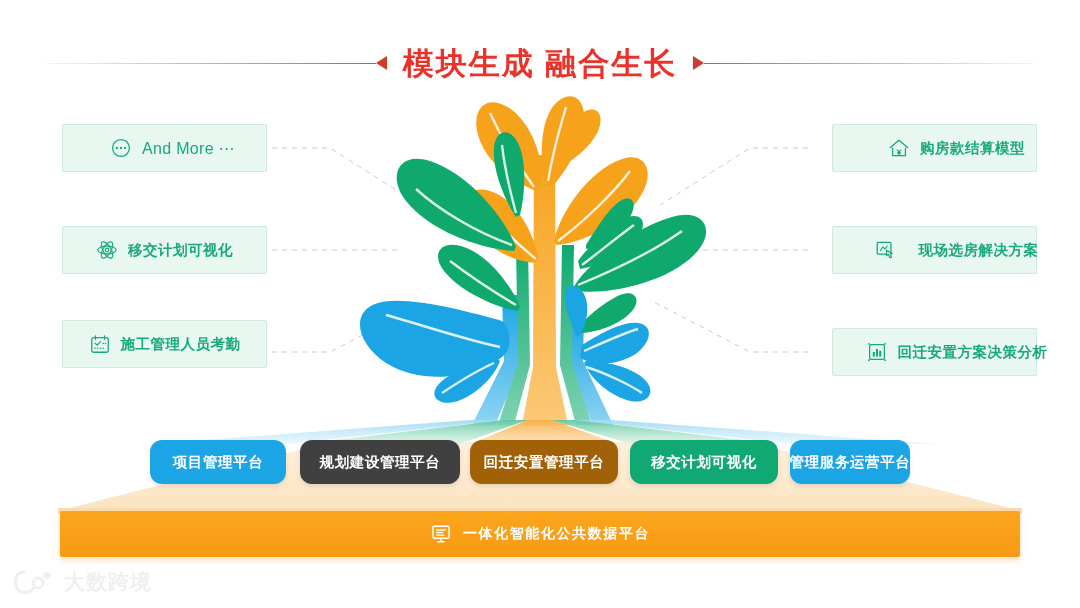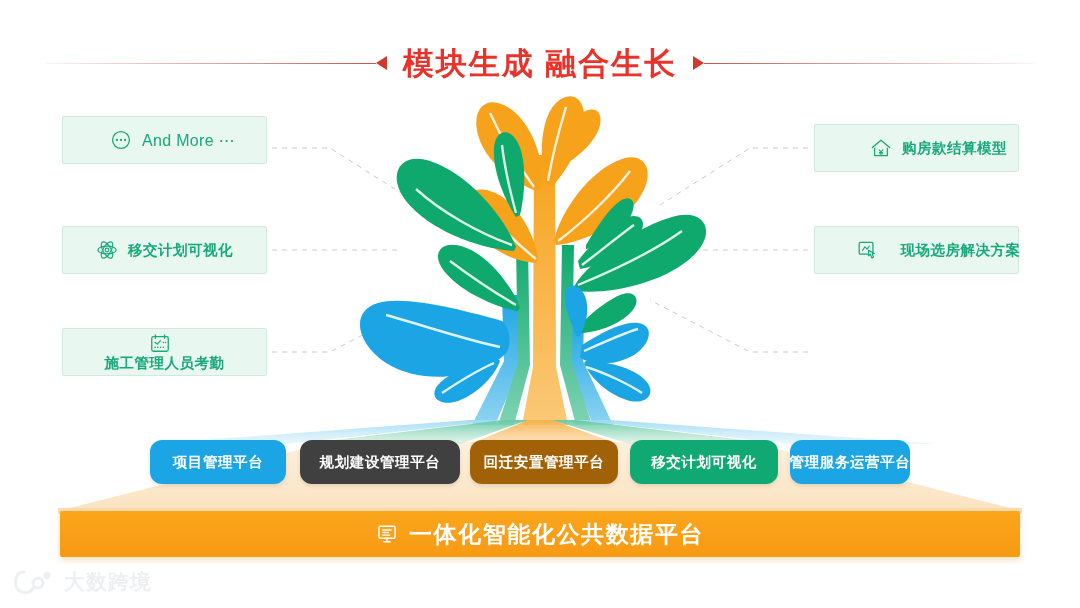--- a/index.html
+++ b/index.html
@@ -61,21 +61,21 @@
     height: 48px;
     width: 205px;
     background: #e8f7f0;
     border: 1px solid #cfe9de;
     border-radius: 2px;
     display: flex;
     align-items: center;
     box-sizing: border-box;
   }
   .chip.left-chip  { left: 62px;  justify-content: center; }
-  .chip.right-chip { left: 814px; justify-content: center; padding-left: 44px; }
+  .chip.right-chip { left: 832px; justify-content: center; padding-left: 44px; }
   .chip .ico {
     flex: 0 0 auto;
     width: 22px; height: 22px;
     margin-right: 10px;
     display: block;
   }
   .chip .lbl {
     font-size: 14.5px;
     font-weight: bold;
     color: #18a97b;
@@ -145,21 +145,21 @@
     justify-content: center;
     box-shadow: 0 3px 6px rgba(230,140,20,0.28);
   }
   .bottom-bar .ico {
     width: 22px; height: 22px;
     margin-right: 11px;
     display: block;
   }
   .bottom-bar .lbl {
     color: #ffffff;
-    font-size: 23px;
+    font-size: 14px;
     font-weight: bold;
     letter-spacing: 1.6px;
     white-space: nowrap;
   }
 
   
   .watermark {
     position: absolute;
     left: 14px; top: 568px;
     display: flex;
@@ -336,21 +336,21 @@
         <stop offset="100%" stop-color="#d9f0fb" stop-opacity="0.55"></stop>
       </linearGradient>
     </defs>
     <polygon points="470,420 505,420 286,444 150,444" fill="url(#beamBlueL)"></polygon>
     <polygon points="505,420 528,420 460,444 300,444" fill="url(#beamGreenL)"></polygon>
     <polygon points="528,420 552,420 618,444 470,444" fill="url(#beamOrange)"></polygon>
     <polygon points="552,420 575,420 778,444 630,444" fill="url(#beamGreenR)"></polygon>
     <polygon points="575,420 610,420 938,444 790,444" fill="url(#beamBlueR)"></polygon>
   </svg>
 
-  <div class="chip left-chip" style="top:116px;padding-left:16px;">
+  <div class="chip left-chip" style="top:124px;padding-left:16px;">
     <svg class="ico" viewBox="0 0 24 24">
       <circle cx="12" cy="12" r="9.2" fill="none" stroke="#18a97b" stroke-width="1.4"></circle>
       <circle cx="7.6" cy="12" r="1.25" fill="#18a97b"></circle>
       <circle cx="12" cy="12" r="1.25" fill="#18a97b"></circle>
       <circle cx="16.4" cy="12" r="1.25" fill="#18a97b"></circle>
     </svg>
     <span class="lbl latin">And More ⋯</span>
   </div>
 
   <div class="chip left-chip" style="top:226px;">
@@ -358,21 +358,21 @@
       <g fill="none" stroke="#18a97b" stroke-width="1.3">
         <ellipse cx="12" cy="12" rx="10" ry="4.3"></ellipse>
         <ellipse cx="12" cy="12" rx="10" ry="4.3" transform="rotate(60 12 12)"></ellipse>
         <ellipse cx="12" cy="12" rx="10" ry="4.3" transform="rotate(120 12 12)"></ellipse>
       </g>
       <circle cx="12" cy="12" r="2" fill="none" stroke="#18a97b" stroke-width="1.3"></circle>
     </svg>
     <span class="lbl">移交计划可视化</span>
   </div>
 
-  <div class="chip left-chip" style="top:328px;flex-direction:column;">
+  <div class="chip left-chip" style="top:320px;">
     <svg class="ico" viewBox="0 0 24 24">
       <rect x="3" y="5" width="18" height="16" rx="2" fill="none" stroke="#18a97b" stroke-width="1.4"></rect>
       <path d="M7 3.2 L7 6.8 M17 3.2 L17 6.8" stroke="#18a97b" stroke-width="1.4" stroke-linecap="round"></path>
       <path d="M6.5 11.2 L9 13.2 L12.5 9.4" fill="none" stroke="#18a97b" stroke-width="1.3" stroke-linecap="round" stroke-linejoin="round"></path>
       <circle cx="15.6" cy="11.4" r="0.9" fill="#18a97b"></circle>
       <circle cx="18" cy="11.4" r="0.9" fill="#18a97b"></circle>
       <circle cx="6.6" cy="16.6" r="0.9" fill="#18a97b"></circle>
       <circle cx="9.6" cy="16.6" r="0.9" fill="#18a97b"></circle>
       <circle cx="12.6" cy="16.6" r="0.9" fill="#18a97b"></circle>
       <circle cx="15.6" cy="16.6" r="0.9" fill="#18a97b"></circle>
@@ -391,20 +391,33 @@
 
   <div class="chip right-chip" style="top:226px;gap:12px;">
     <svg class="ico" viewBox="0 0 24 24">
       <rect x="2.4" y="3.6" width="15" height="13" rx="1.4" fill="none" stroke="#18a97b" stroke-width="1.4"></rect>
       <path d="M6 12.6 L8.6 8.6 L11 11 L13.4 7.6" fill="none" stroke="#18a97b" stroke-width="1.2" stroke-linecap="round" stroke-linejoin="round"></path>
       <path d="M12.6 12.4 L12.6 18.2 L14.6 16.6 L16.2 20.6 L18 19.8 L16.6 16.2 L19 15.8 Z" fill="#e8f7f0" stroke="#18a97b" stroke-width="1.3" stroke-linejoin="round"></path>
     </svg>
     <span class="lbl">现场选房解决方案</span>
   </div>
 
+  <div class="chip right-chip" style="top:328px;">
+    <svg class="ico" viewBox="0 0 24 24">
+      <rect x="4" y="4" width="16" height="16" rx="1.2" fill="none" stroke="#18a97b" stroke-width="1.4"></rect>
+      <rect x="7.4" y="12" width="2.3" height="5" fill="#18a97b"></rect>
+      <rect x="10.9" y="8.6" width="2.3" height="8.4" fill="#18a97b"></rect>
+      <rect x="14.4" y="10.6" width="2.3" height="6.4" fill="#18a97b"></rect>
+      <circle cx="3.1" cy="3.1" r="1" fill="#18a97b"></circle>
+      <circle cx="20.9" cy="3.1" r="1" fill="#18a97b"></circle>
+      <circle cx="3.1" cy="20.9" r="1" fill="#18a97b"></circle>
+      <circle cx="20.9" cy="20.9" r="1" fill="#18a97b"></circle>
+    </svg>
+    <span class="lbl">回迁安置方案决策分析</span>
+  </div>
 
   <div class="cards">
     <div class="card" style="left:150px; width:136px; background:#1ba5e5;">
       <span>项目管理平台</span>
     </div>
     <div class="card" style="left:300px; width:160px; background:#404040;">
       <span>规划建设管理平台</span>
     </div>
     <div class="card" style="left:470px; width:148px; background:#a16207;">
       <span>回迁安置管理平台</span>

